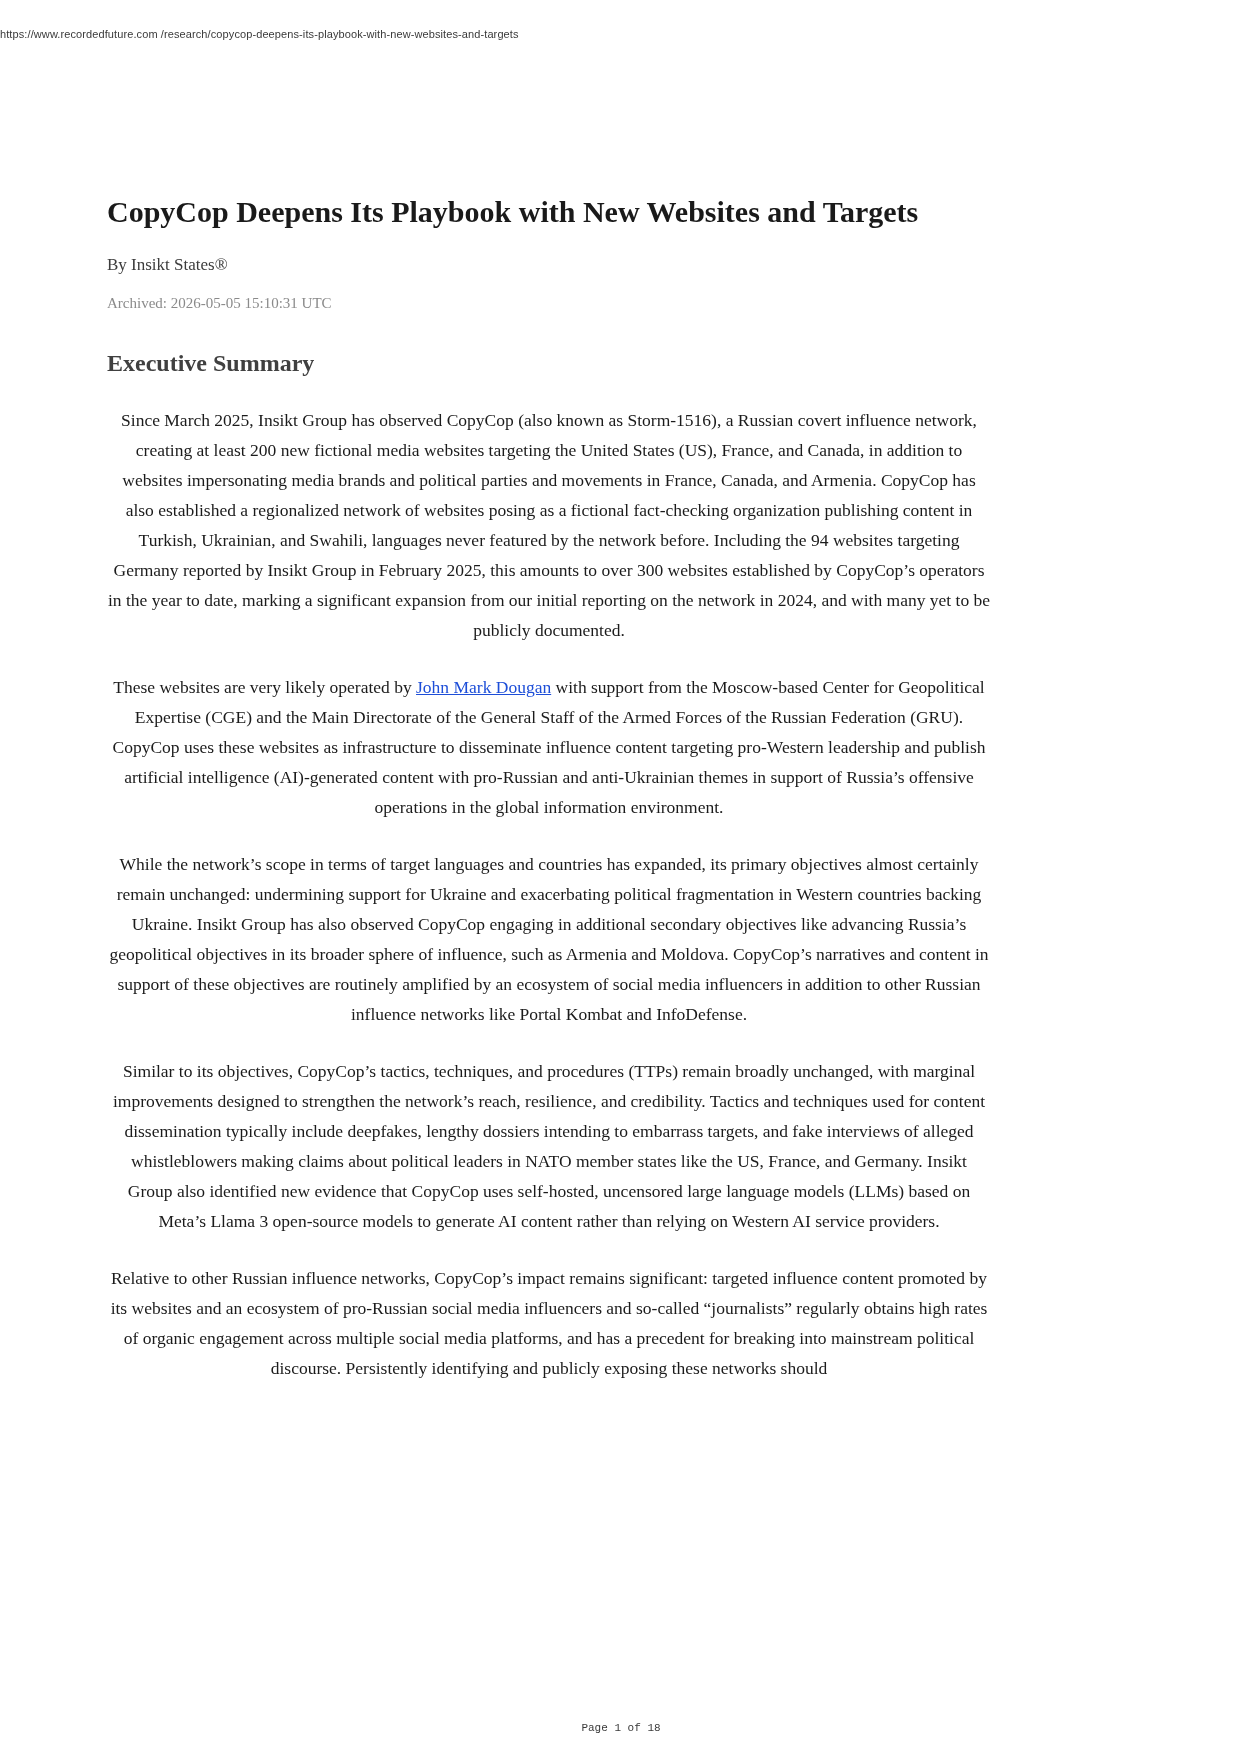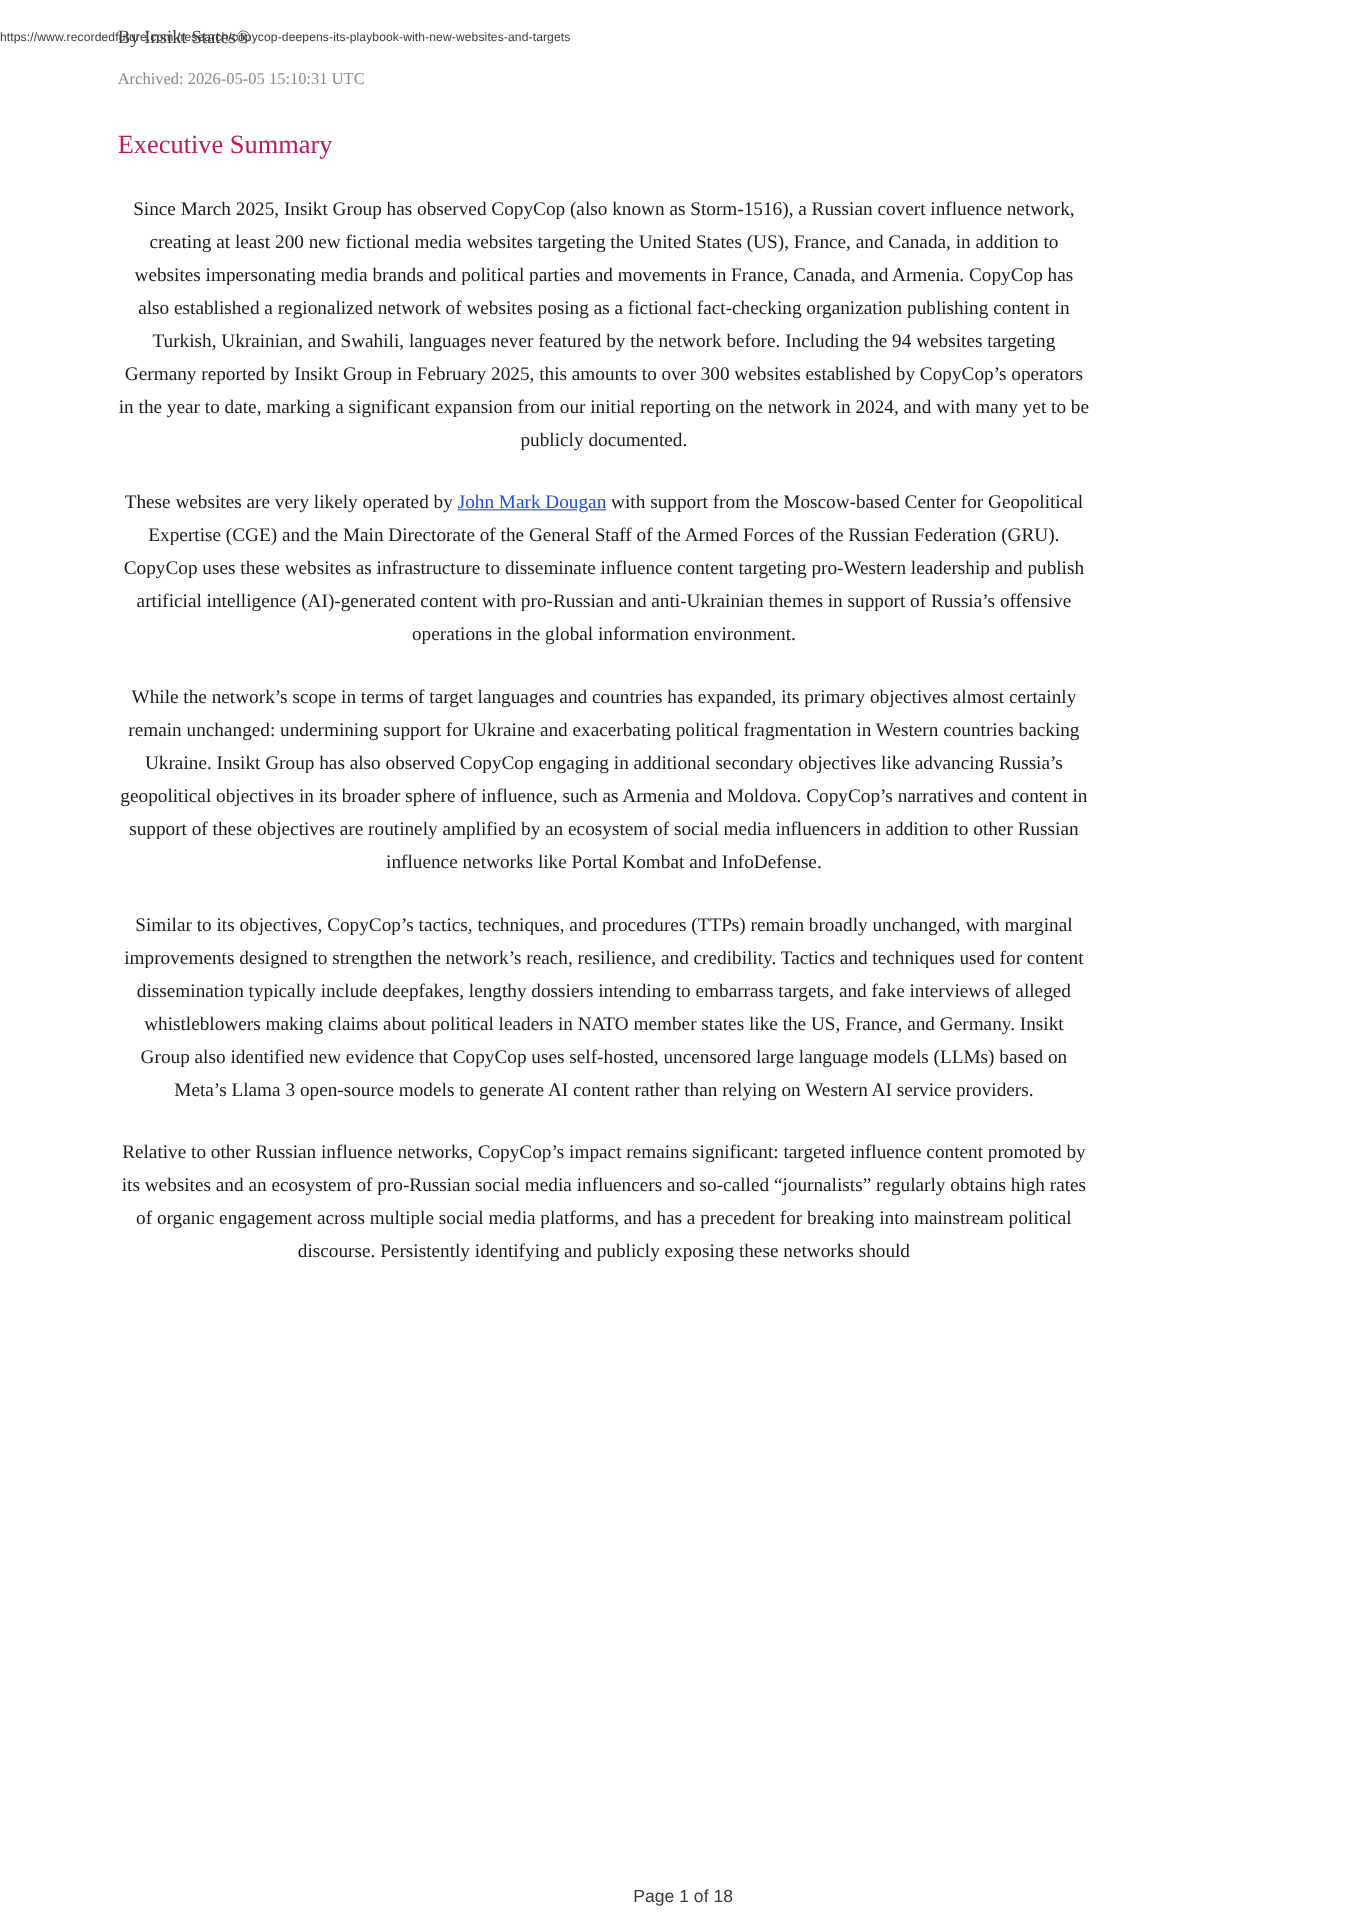--- a/index.html
+++ b/index.html
@@ -45,55 +45,56 @@
     }
     .archived {
       margin: 20px 0 0 0;
       font-size: 15px;
       color: #8a8a8a;
     }
     .section-heading {
       margin: 36px 0 0 0;
       font-size: 24px;
       line-height: 30px;
-      font-weight: normal;
-      color: #be185d;
+      font-weight: bold;
+      color: #404040;
     }
     .body-para {
       margin: 27px 16px 0 0;
       font-size: 17.5px;
       line-height: 30px;
       color: #1b1b1b;
       text-align: center;
     }
     .inline-link {
       color: #1d4ed8;
       text-decoration: underline;
       cursor: pointer;
     }
     .page-footer {
       position: absolute;
       bottom: 22px;
       left: 0;
       width: 100%;
       text-align: center;
-      font-family: Liberation Sans, sans-serif;
-      font-size: 16px;
+      font-family: Liberation Mono, monospace;
+      font-size: 11px;
       color: #3a3a3a;
     }
   </style>
 </head>
 <body>
 
 <div class="page">
 
   <div class="url-header">https://www.recordedfuture.com /research/copycop-deepens-its-playbook-with-new-websites-and-targets</div>
 
   <main class="content">
 
+    <h1 class="article-title">CopyCop Deepens Its Playbook with New Websites and Targets</h1>
 
     <p class="byline">By Insikt States®</p>
 
     <p class="archived">Archived: 2026-05-05 15:10:31 UTC</p>
 
     <h2 class="section-heading">Executive Summary</h2>
 
     <p class="body-para">Since March 2025, Insikt Group has observed CopyCop (also known as Storm-1516), a Russian covert influence network, creating at least 200 new fictional media websites targeting the United States (US), France, and Canada, in addition to websites impersonating media brands and political parties and movements in France, Canada, and Armenia. CopyCop has also established a regionalized network of websites posing as a fictional fact-checking organization publishing content in Turkish, Ukrainian, and Swahili, languages never featured by the network before. Including the 94 websites targeting Germany reported by Insikt Group in February 2025, this amounts to over 300 websites established by CopyCop’s operators in the year to date, marking a significant expansion from our initial reporting on the network in 2024, and with many yet to be publicly documented.</p>
 
     <p class="body-para"><span>These websites are very likely operated by </span><a class="inline-link" href="#">John Mark Dougan</a><span> with support from the Moscow-based Center for Geopolitical Expertise (CGE) and the Main Directorate of the General Staff of the Armed Forces of the Russian Federation (GRU). CopyCop uses these websites as infrastructure to disseminate influence content targeting pro-Western leadership and publish artificial intelligence (AI)-generated content with pro-Russian and anti-Ukrainian themes in support of Russia’s offensive operations in the global information environment.</span></p>

